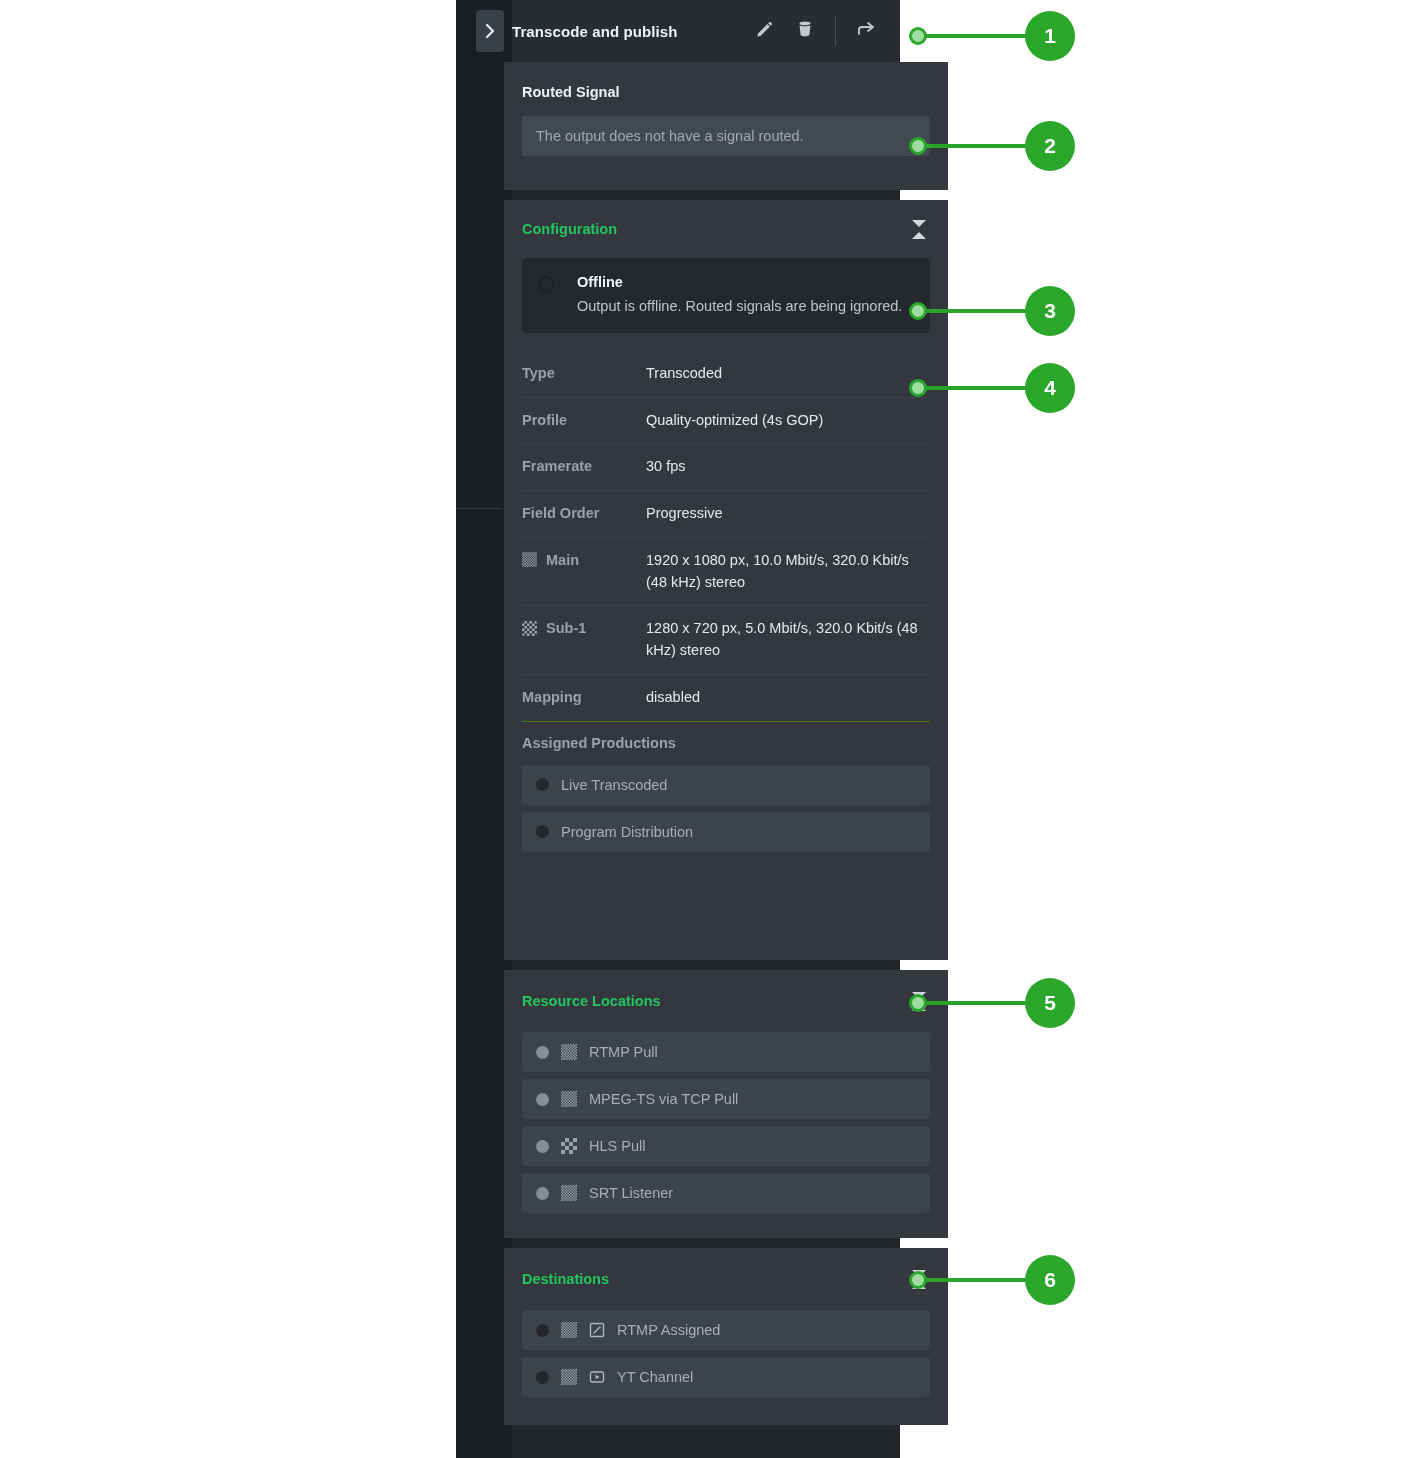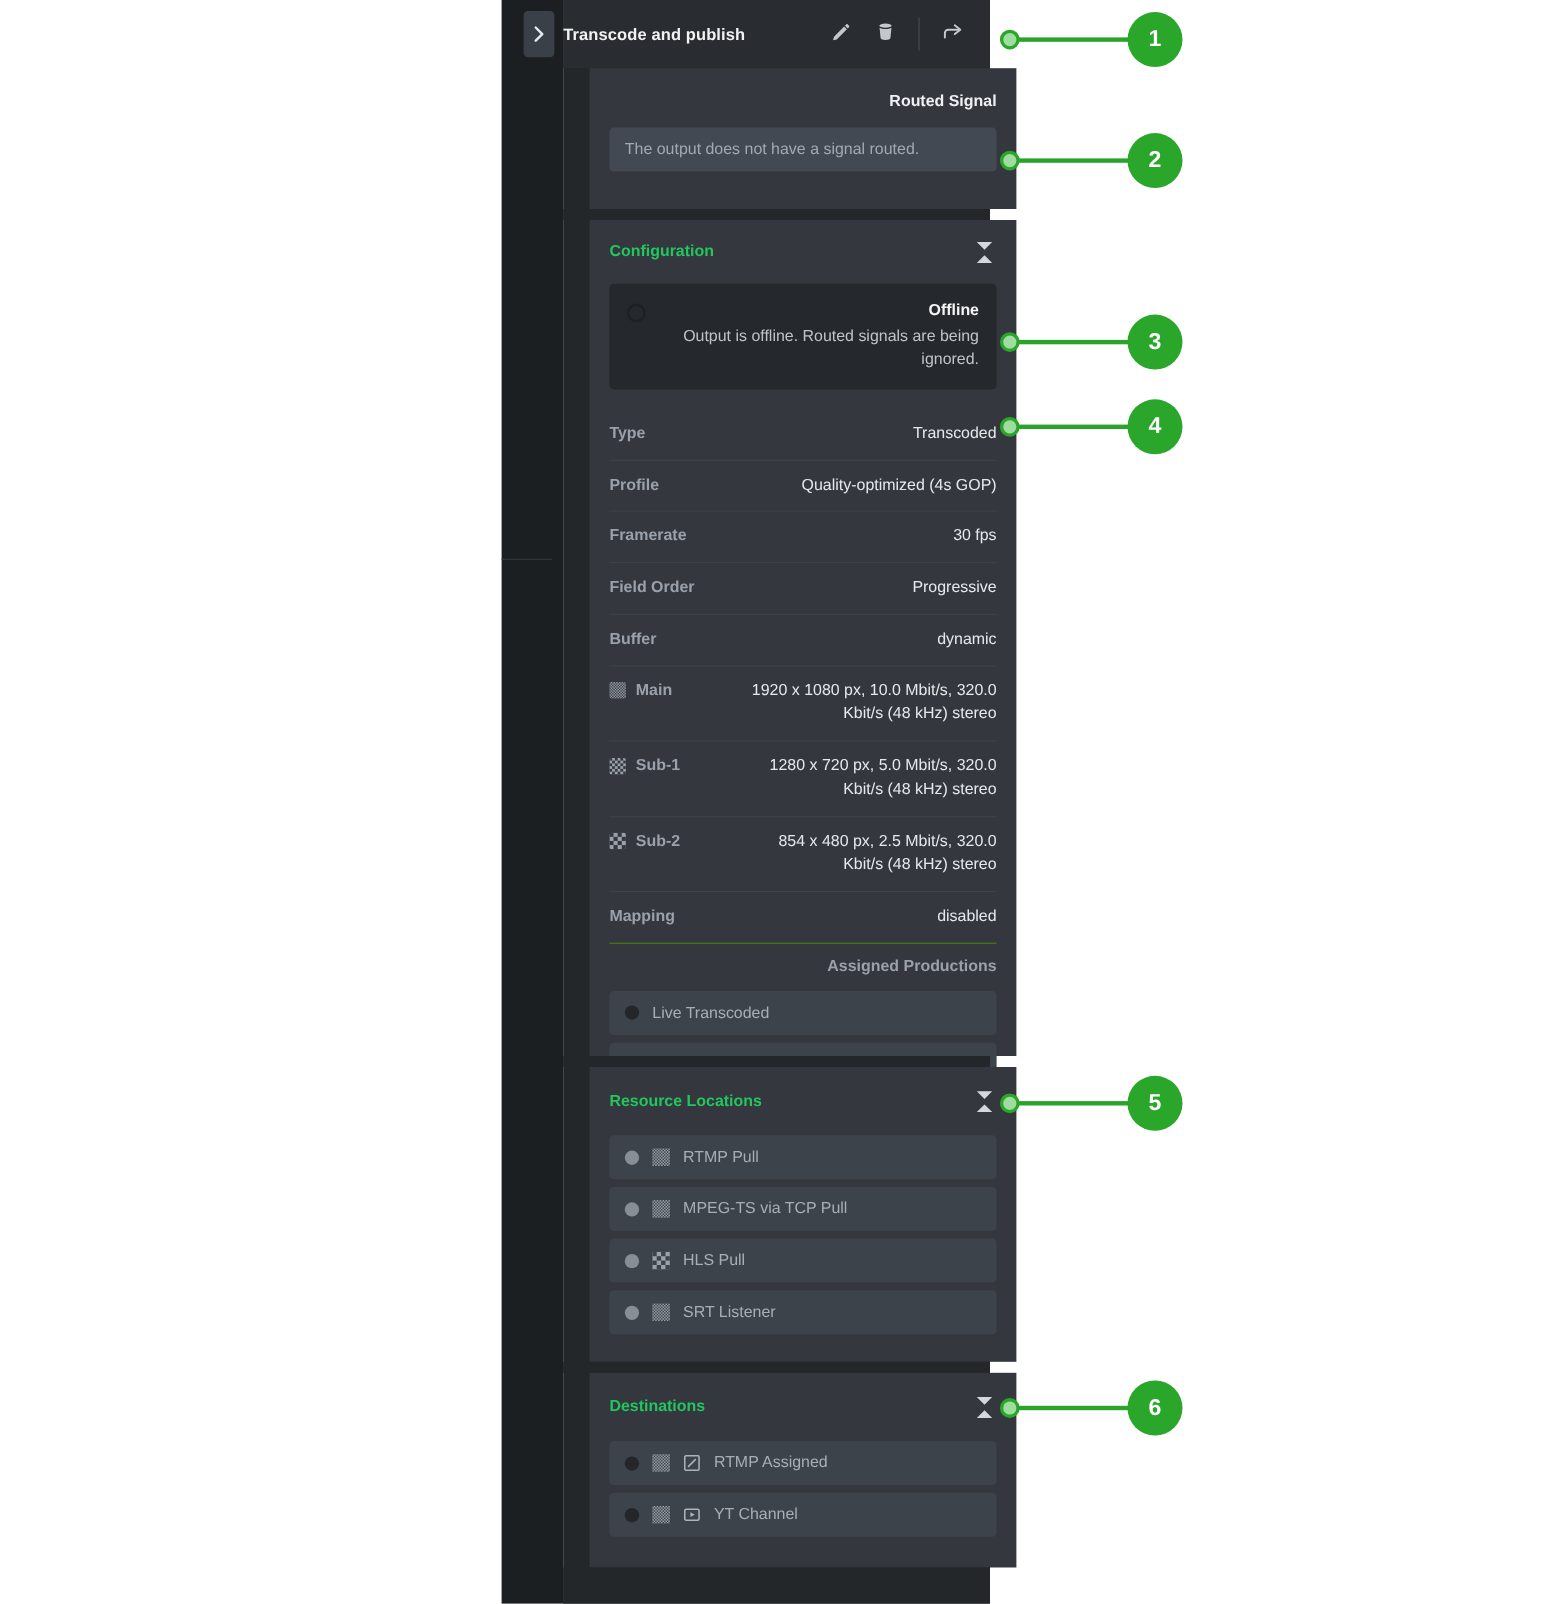--- a/index.html
+++ b/index.html
@@ -44,21 +44,21 @@
     flex: 0 0 auto;
   }
   .tb-actions { margin-left: auto; display: flex; align-items: center; gap: 0; }
   .tb-btn {
     width: 40px; height: 40px; display: flex; align-items: center; justify-content: center;
     color: #c3c8ce; cursor: pointer; border-radius: 3px;
   }
   .tb-sep { width: 1px; height: 30px; background: #4a4f55; margin: 0 10px; }
 
   
-  .section { position: absolute; left: 536px; width: 388px; background: #34383e; text-align: right; }
+  .section { position: absolute; left: 504px; width: 444px; background: #34383e; }
   .section-inner { padding: 0 18px; }
   .section-head {
     height: 58px; display: flex; align-items: center; padding: 0 18px;
   }
   .section-head .h {
     font-size: 14.5px; font-weight: bold; color: #22c55e;
   }
   .collapse-icon { margin-left: auto; width: 22px; height: 26px; cursor: pointer;
     display:flex; flex-direction: column; align-items:center; justify-content:center; gap:5px; }
   .tri { width: 0; height: 0; border-left: 7px solid transparent; border-right: 7px solid transparent; }
@@ -221,24 +221,20 @@
         <div class="prop-key">Profile</div>
         <div class="prop-val">Quality-optimized (4s GOP)</div>
       </div>
       <div class="prop-row">
         <div class="prop-key">Framerate</div>
         <div class="prop-val">30 fps</div>
       </div>
       <div class="prop-row">
         <div class="prop-key">Field Order</div>
         <div class="prop-val">Progressive</div>
-      </div>
-      <div class="prop-row">
-        <div class="prop-key">Buffer</div>
-        <div class="prop-val">dynamic</div>
       </div>
 
       <div class="prop-row">
         <div class="prop-key">
           <svg class="chk" width="15" height="15" viewBox="0 0 12 12">
             <rect width="12" height="12" fill="#9aa1aa"></rect>
             <g fill="#34383e">
               <rect x="0" y="0" width="1" height="1"></rect>
                 <rect x="2" y="0" width="1" height="1"></rect>
                 <rect x="4" y="0" width="1" height="1"></rect>
@@ -341,39 +337,20 @@
               <rect x="2" y="10" width="2" height="2"></rect>
                 <rect x="6" y="10" width="2" height="2"></rect>
                 <rect x="10" y="10" width="2" height="2"></rect>
             </g>
           </svg>
           <span>Sub-1</span>
         </div>
         <div class="prop-val">1280 x 720 px, 5.0 Mbit/s, 320.0 Kbit/s (48 kHz) stereo</div>
       </div>
 
-      <div class="prop-row">
-        <div class="prop-key">
-          <svg class="chk" width="15" height="15" viewBox="0 0 12 12">
-            <rect width="12" height="12" fill="#9aa1aa"></rect>
-            <g fill="#34383e">
-              <rect x="0" y="0" width="3" height="3"></rect>
-                <rect x="6" y="0" width="3" height="3"></rect>
-              <rect x="3" y="3" width="3" height="3"></rect>
-                <rect x="9" y="3" width="3" height="3"></rect>
-              <rect x="0" y="6" width="3" height="3"></rect>
-                <rect x="6" y="6" width="3" height="3"></rect>
-              <rect x="3" y="9" width="3" height="3"></rect>
-                <rect x="9" y="9" width="3" height="3"></rect>
-            </g>
-          </svg>
-          <span>Sub-2</span>
-        </div>
-        <div class="prop-val">854 x 480 px, 2.5 Mbit/s, 320.0 Kbit/s (48 kHz) stereo</div>
-      </div>
 
       <div class="prop-row">
         <div class="prop-key">Mapping</div>
         <div class="prop-val">disabled</div>
       </div>
     </div>
 
     <div class="subhead">Assigned Productions</div>
 
     <div class="row-list" style="padding-top:8px;">

